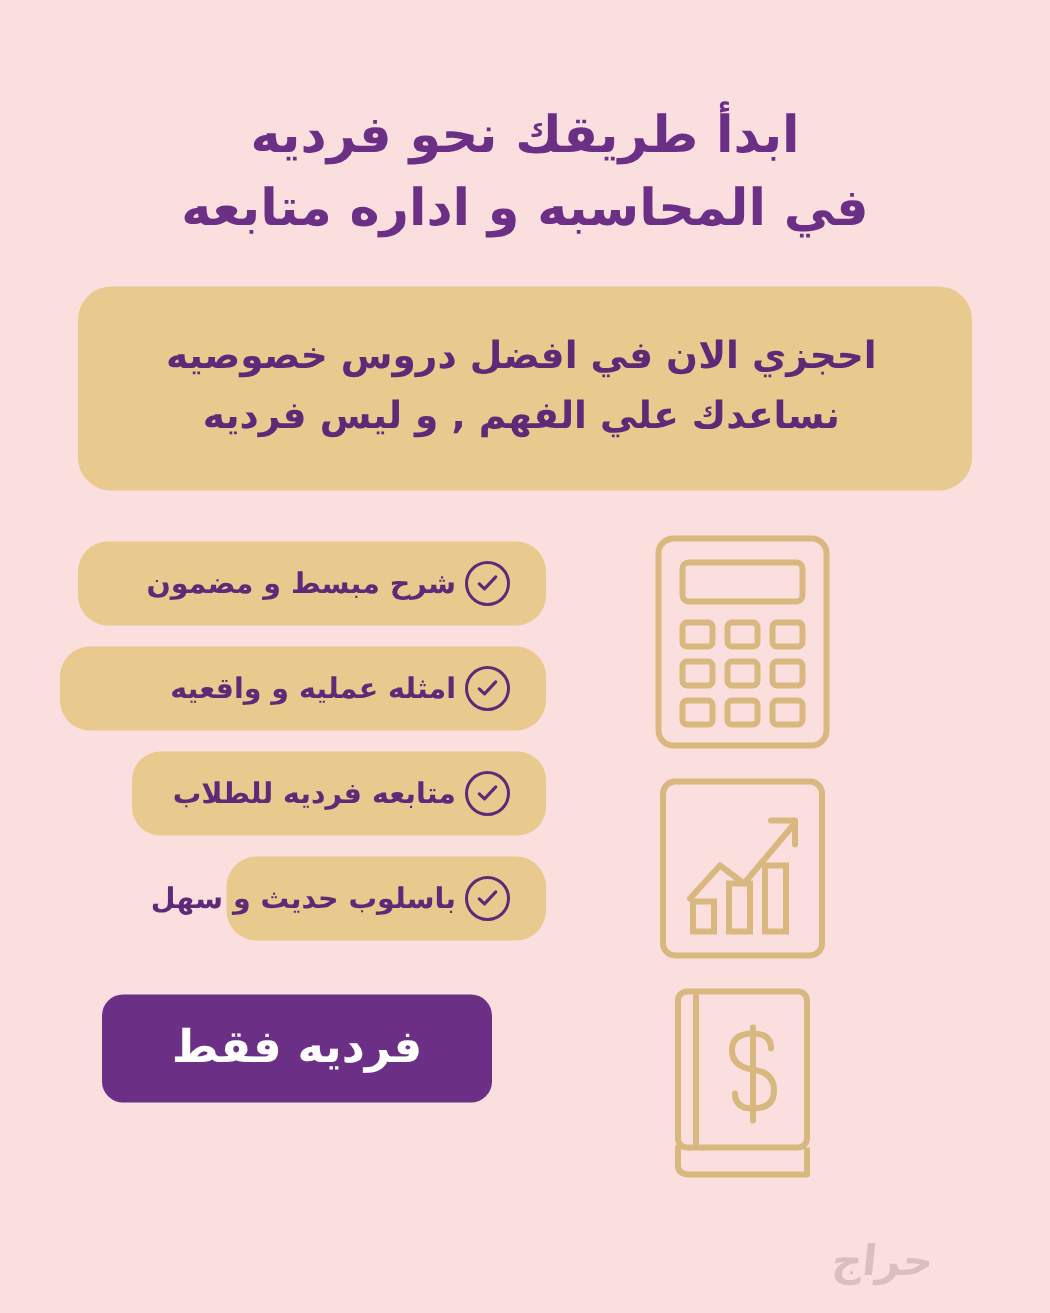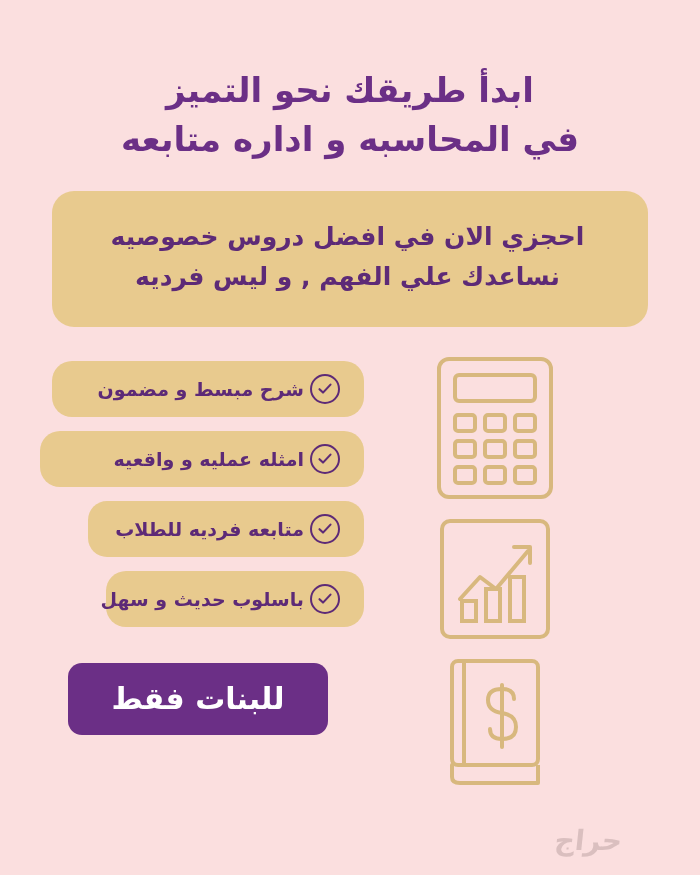--- a/index.html
+++ b/index.html
@@ -104,21 +104,21 @@
     top: 50%;
     left: 50%;
     transform: translate(-50%, -50%);
   }
   .feature .flabel {
     white-space: nowrap;
   }
   .feature.w1 { width: 312px; }
   .feature.w2 { width: 324px; }
   .feature.w3 { width: 276px; border-radius: 19px; }
-  .feature.w4 { width: 258px; }
+  .feature.w4 { width: 213px; }
 
   
   .cta {
     margin-top: 22px;
     width: 260px;
     height: 72px;
     background: #6b2f86;
     border-radius: 14px;
     color: #ffffff;
     font-size: 30px;
@@ -159,21 +159,21 @@
     text-align: center;
     transform: skewX(-6deg);
   }
 </style>
 </head>
 <body>
 
 <div class="poster">
 
   <h1 class="headline">
-    <span class="line">ابدأ طريقك نحو التميز</span>
+    <span class="line">ابدأ طريقك نحو فرديه</span>
     <span class="line">في المحاسبه و اداره متابعه</span>
   </h1>
 
   <div class="subbanner">
     <span class="line">احجزي الان في افضل دروس خصوصيه</span>
     <span class="line">نساعدك علي الفهم , و ليس فرديه</span>
   </div>
 
   <div class="content">
 
@@ -208,21 +208,21 @@
 
       <div class="feature w4">
         <span class="check">
           <svg width="14" height="12" viewBox="0 0 14 12" aria-hidden="true">
             <path d="M1.5 6.2 L5 9.6 L12.5 1.6" fill="none" stroke="#5d2a77" stroke-width="2.1" stroke-linecap="round" stroke-linejoin="round"></path>
           </svg>
         </span>
         <span class="flabel">باسلوب حديث و سهل</span>
       </div>
 
-      <div class="cta">للبنات فقط</div>
+      <div class="cta">فرديه فقط</div>
 
     </div>
 
     <div class="icons">
 
       <div class="icon-box">
         <svg width="124" height="150" viewBox="0 0 124 150" aria-hidden="true">
           <g fill="none" stroke="#d8b87e" stroke-width="4">
             <rect x="6" y="6" width="112" height="138" rx="10"></rect>
             <rect x="22" y="22" width="80" height="26" rx="4"></rect>

